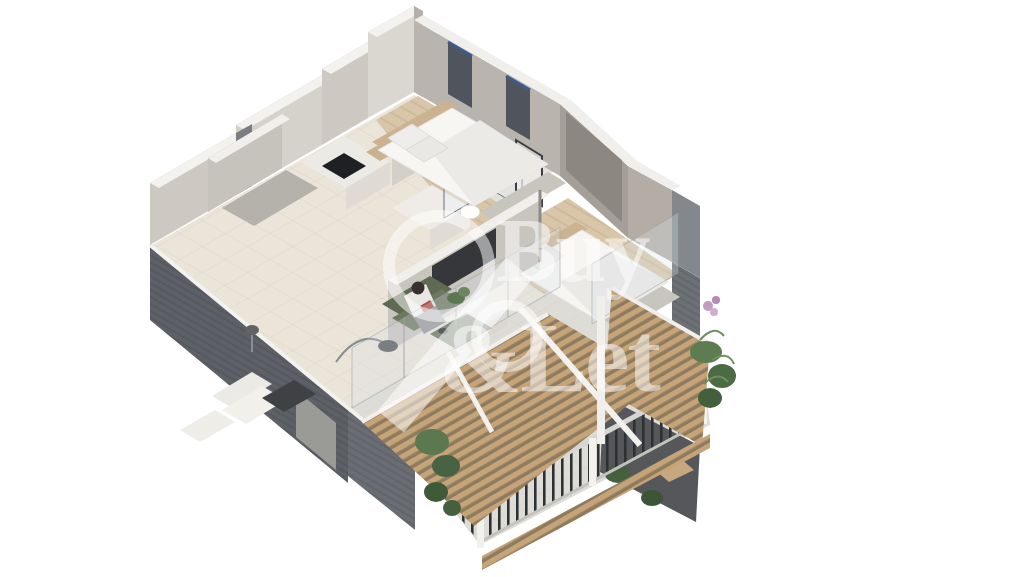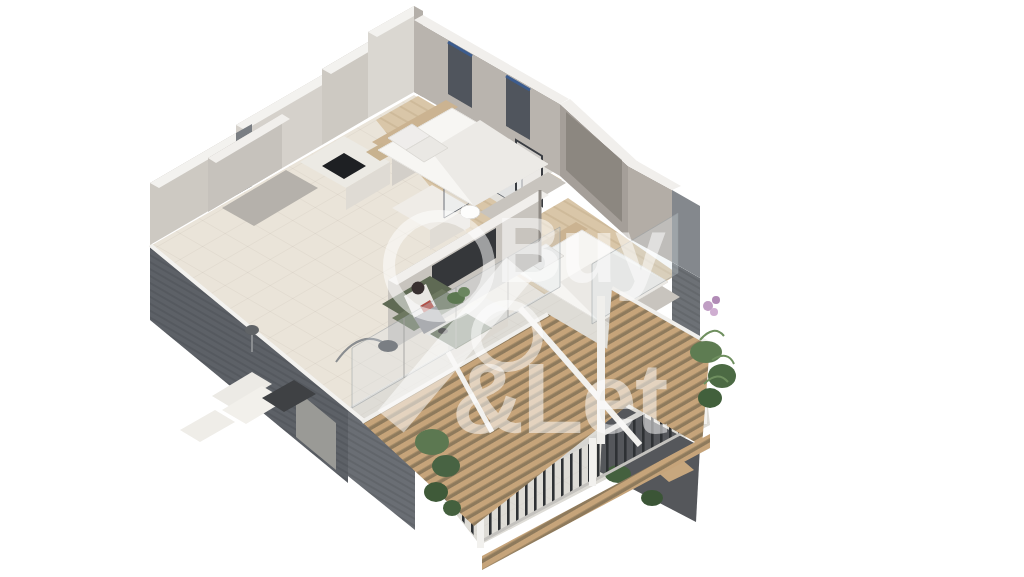--- a/index.html
+++ b/index.html
@@ -1,24 +1,24 @@
 <!DOCTYPE html>
 <html style="--bg: #ffffff; --wall-dark: #5d6167; --wall-dark-shade: #4d5158; --wall-light: #cdc9c2; --wall-lighter: #dad7d1; --wall-shadow: #a9a39c; --wall-cap: #f3f2ef; --floor-tile: #eae4d9; --floor-wood: #d9c6a8; --bath-tile: #e3e1dc; --terrace-tile: #dedcd6; --pergola-wood: #c6a47a; --railing-dark: #2e3134; --rail-light: #d7d6d2; --glass: #dfe3e6; --sofa-green: #6d7860; --plant-green: #5c7851; --plant-dark: #44603e; --flower-pink: #c09ec4; --bed-white: #f7f6f3; --headboard-tan: #cbb391; --accent-blue: #3c5c8e; --tv-dark: #35373a; --watermark: rgba(255,255,255,0.52);"><head>
 <meta charset="utf-8">
 <style>
   html,body{margin:0;padding:0;background:#fff;}
   .stage{position:relative;width:1024px;height:577px;background:var(--bg,#fff);overflow:hidden;
          font-family:"Liberation Sans",sans-serif;}
   .stage svg{position:absolute;left:0;top:0;}
   
   .wm{position:absolute;color:var(--watermark,rgba(255,255,255,.52));
-      font-family:Liberation Sans, sans-serif;font-weight:bold;line-height:1;
+      font-family:Liberation Serif, serif;font-weight:bold;line-height:1;
       pointer-events:none;user-select:none;text-align:center;}
   .wm-line1{left:496px;top:204px;font-size:92px;letter-spacing:-2px;}
-  .wm-line2{left:452px;top:308px;font-size:100px;letter-spacing:-2px;margin-top:40px;}
+  .wm-line2{left:439px;top:308px;font-size:100px;letter-spacing:-2px;}
   .wm-ring-big{position:absolute;left:383px;top:210px;width:88px;height:88px;border-radius:50%;
       border:12px solid var(--watermark,rgba(255,255,255,.52));}
   .wm-ring-small{position:absolute;left:471px;top:300px;width:52px;height:52px;border-radius:50%;
       border:10px solid var(--watermark,rgba(255,255,255,.52));}
   .wm-slash{position:absolute;left:355px;top:328px;width:200px;height:34px;
       background:var(--watermark,rgba(255,255,255,.52));transform:rotate(-50deg);}
 </style>
 </head>
 <body>
 

